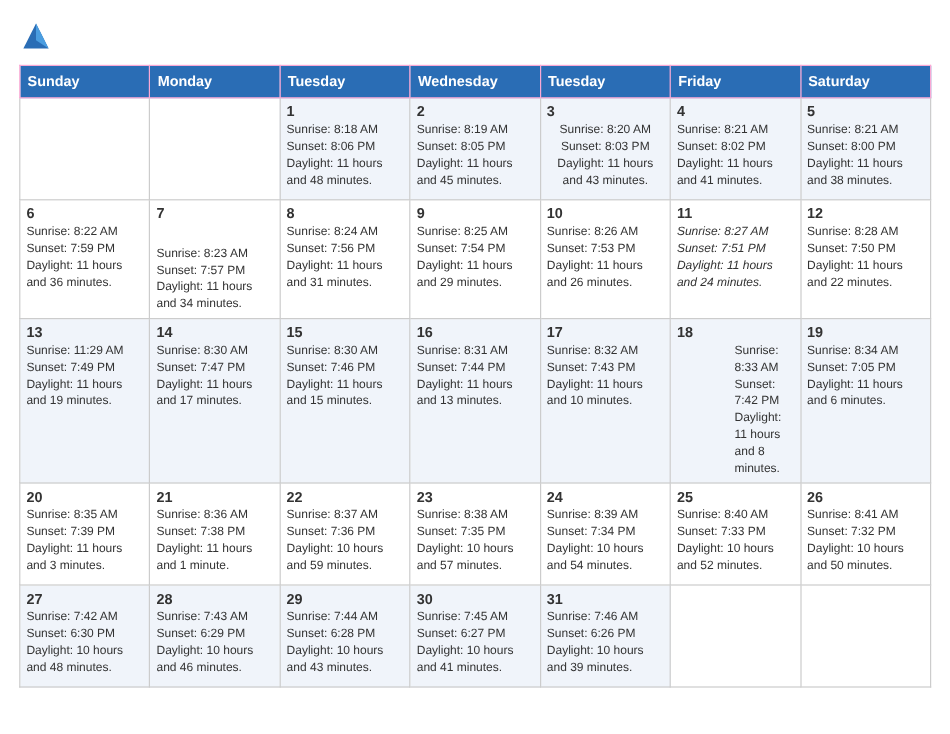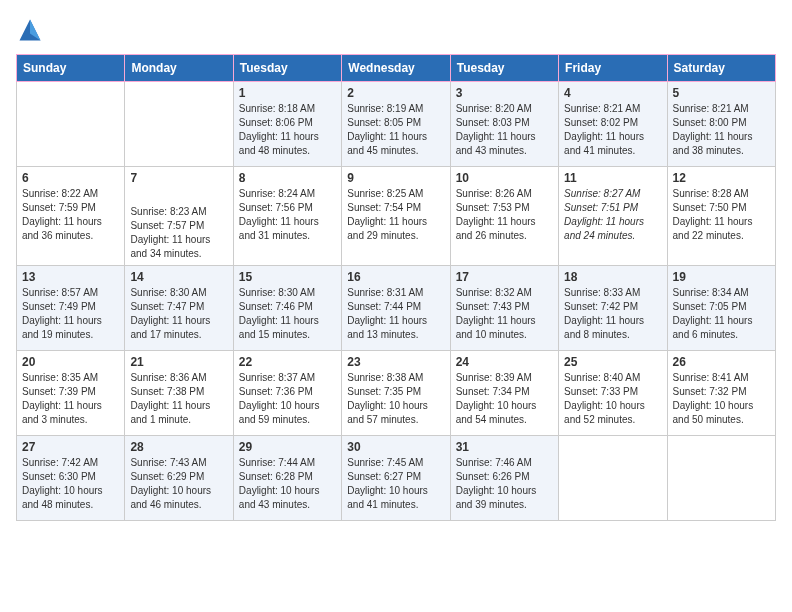--- a/index.html
+++ b/index.html
@@ -128,21 +128,21 @@
 Daylight: 11 hours and 48 minutes.</div>
         </td>
         <td>
           <span class="day-number">2</span>
           <div class="day-info" style="white-space: pre-line;">Sunrise: 8:19 AM
 Sunset: 8:05 PM
 Daylight: 11 hours and 45 minutes.</div>
         </td>
         <td>
           <span class="day-number">3</span>
-          <div class="day-info" style="white-space: pre-line;">Sunrise: 8:20 AM
+          <div class="day-info" style="white-space: pre-line; text-align: center;">Sunrise: 8:20 AM
 Sunset: 8:03 PM
 Daylight: 11 hours and 43 minutes.</div>
         </td>
         <td>
           <span class="day-number">4</span>
           <div class="day-info" style="white-space: pre-line;">Sunrise: 8:21 AM
 Sunset: 8:02 PM
 Daylight: 11 hours and 41 minutes.</div>
         </td>
         <td>
@@ -192,21 +192,21 @@
         <td>
           <span class="day-number">12</span>
           <div class="day-info" style="white-space: pre-line;">Sunrise: 8:28 AM
 Sunset: 7:50 PM
 Daylight: 11 hours and 22 minutes.</div>
         </td>
       </tr>
       <tr>
         <td>
           <span class="day-number">13</span>
-          <div class="day-info" style="white-space: pre-line;">Sunrise: 8:57 AM
+          <div class="day-info" style="white-space: pre-line;">Sunrise: 11:29 AM
 Sunset: 7:49 PM
 Daylight: 11 hours and 19 minutes.</div>
         </td>
         <td>
           <span class="day-number">14</span>
           <div class="day-info" style="white-space: pre-line;">Sunrise: 8:30 AM
 Sunset: 7:47 PM
 Daylight: 11 hours and 17 minutes.</div>
         </td>
         <td>
@@ -222,21 +222,21 @@
 Daylight: 11 hours and 13 minutes.</div>
         </td>
         <td>
           <span class="day-number">17</span>
           <div class="day-info" style="white-space: pre-line;">Sunrise: 8:32 AM
 Sunset: 7:43 PM
 Daylight: 11 hours and 10 minutes.</div>
         </td>
         <td>
           <span class="day-number">18</span>
-          <div class="day-info" style="white-space: pre-line;">Sunrise: 8:33 AM
+          <div class="day-info" style="white-space: pre-line; margin-left: 48px;">Sunrise: 8:33 AM
 Sunset: 7:42 PM
 Daylight: 11 hours and 8 minutes.</div>
         </td>
         <td>
           <span class="day-number">19</span>
           <div class="day-info" style="white-space: pre-line;">Sunrise: 8:34 AM
 Sunset: 7:05 PM
 Daylight: 11 hours and 6 minutes.</div>
         </td>
       </tr>

